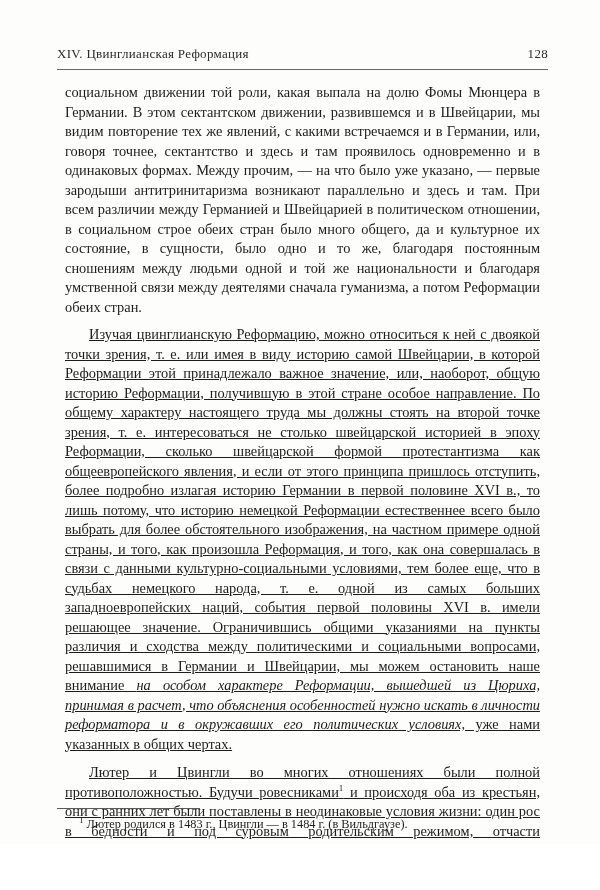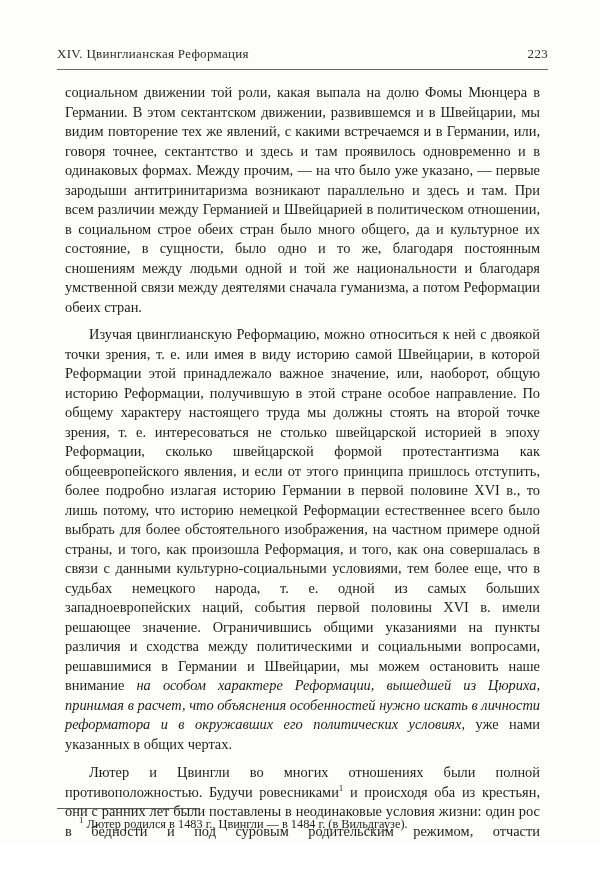--- a/index.html
+++ b/index.html
@@ -32,21 +32,21 @@
   .running-head .page-num {
     font-size: 13px;
   }
   .body-text p {
     margin: 8px;
     font-size: 14.4px;
     line-height: 19.5px;
     text-align: justify;
     color: #1d1d1d;
   }
-  .body-text p.indent { text-indent: 24px; }
+  .body-text p.indent { text-indent: 24px; text-decoration: underline; }
   .body-text p.spaced { margin-top: 9px; }
   .italic { font-style: italic; }
   sup {
     font-size: 9px;
     line-height: 0;
     vertical-align: super;
   }
   .footnote-area {
     position: absolute;
     left: 57px;
@@ -69,21 +69,21 @@
     color: #1d1d1d;
   }
 </style>
 </head>
 <body>
 
 <div class="page">
 
   <div class="running-head">
     <span class="chapter-title">XIV. Цвинглианская Реформация</span>
-    <span class="page-num">223</span>
+    <span class="page-num">128</span>
   </div>
 
   <div class="body-text">
       <p class=""><span>социальном движении той роли, какая выпала на долю Фомы Мюнцера в Германии. В этом сектантском движении, развившемся и в Швейцарии, мы видим повторение тех же явлений, с какими встречаемся и в Германии, или, говоря точнее, сектантство и здесь и там проявилось одновременно и в одинаковых формах. Между прочим, — на что было уже указано, — первые зародыши антитринитаризма возникают параллельно и здесь и там. При всем различии между Германией и Швейцарией в политическом отношении, в социальном строе обеих стран было много общего, да и культурное их состояние, в сущности, было одно и то же, благодаря постоянным сношениям между людьми одной и той же национальности и благодаря умственной связи между деятелями сначала гуманизма, а потом Реформации обеих стран.</span></p>
       <p class="indent"><span>Изучая цвинглианскую Реформацию, можно относиться к ней с двоякой точки зрения, т. е. или имея в виду историю самой Швейцарии, в которой Реформации этой принадлежало важное значение, или, наоборот, общую историю Реформации, получившую в этой стране особое направление. По общему характеру настоящего труда мы должны стоять на второй точке зрения, т. е. интересоваться не столько швейцарской историей в эпоху Реформации, сколько швейцарской формой протестантизма как общеевропейского явления, и если от этого принципа пришлось отступить, более подробно излагая историю Германии в первой половине XVI в., то лишь потому, что историю немецкой Реформации естественнее всего было выбрать для более обстоятельного изображения, на частном примере одной страны, и того, как произошла Реформация, и того, как она совершалась в связи с данными культурно-социальными условиями, тем более еще, что в судьбах немецкого народа, т. е. одной из самых больших западноевропейских наций, события первой половины XVI в. имели решающее значение. Ограничившись общими указаниями на пункты различия и сходства между политическими и социальными вопросами, решавшимися в Германии и Швейцарии, мы можем остановить наше внимание </span><span class="italic">на особом характере Реформации, вышедшей из Цюриха, принимая в расчет, что объяснения особенностей нужно искать в личности реформатора и в окружавших его политических условиях,</span><span> уже нами указанных в общих чертах.</span></p>
       <p class="indent spaced"><span>Лютер и Цвингли во многих отношениях были полной противоположностью. Будучи ровесниками</span><sup>1</sup><span> и происходя оба из крестьян, они с ранних лет были поставлены в неодинаковые условия жизни: один рос в бедности и под суровым родительским режимом, отчасти содействовавшим его позднейшему поступлению в монастырь, тогда как отец Цвингли был зажиточный и весьма уважаемый своими однодеревенцами сельский староста, в доме которого рядом с лучшими сторонами патриархальности господствовало мягкое отношение к младшим членам семьи. Воспитание привило Лю-</span></p>
     </div>
 
   <div class="footnote-area">
     <div class="footnote-separator"></div>

